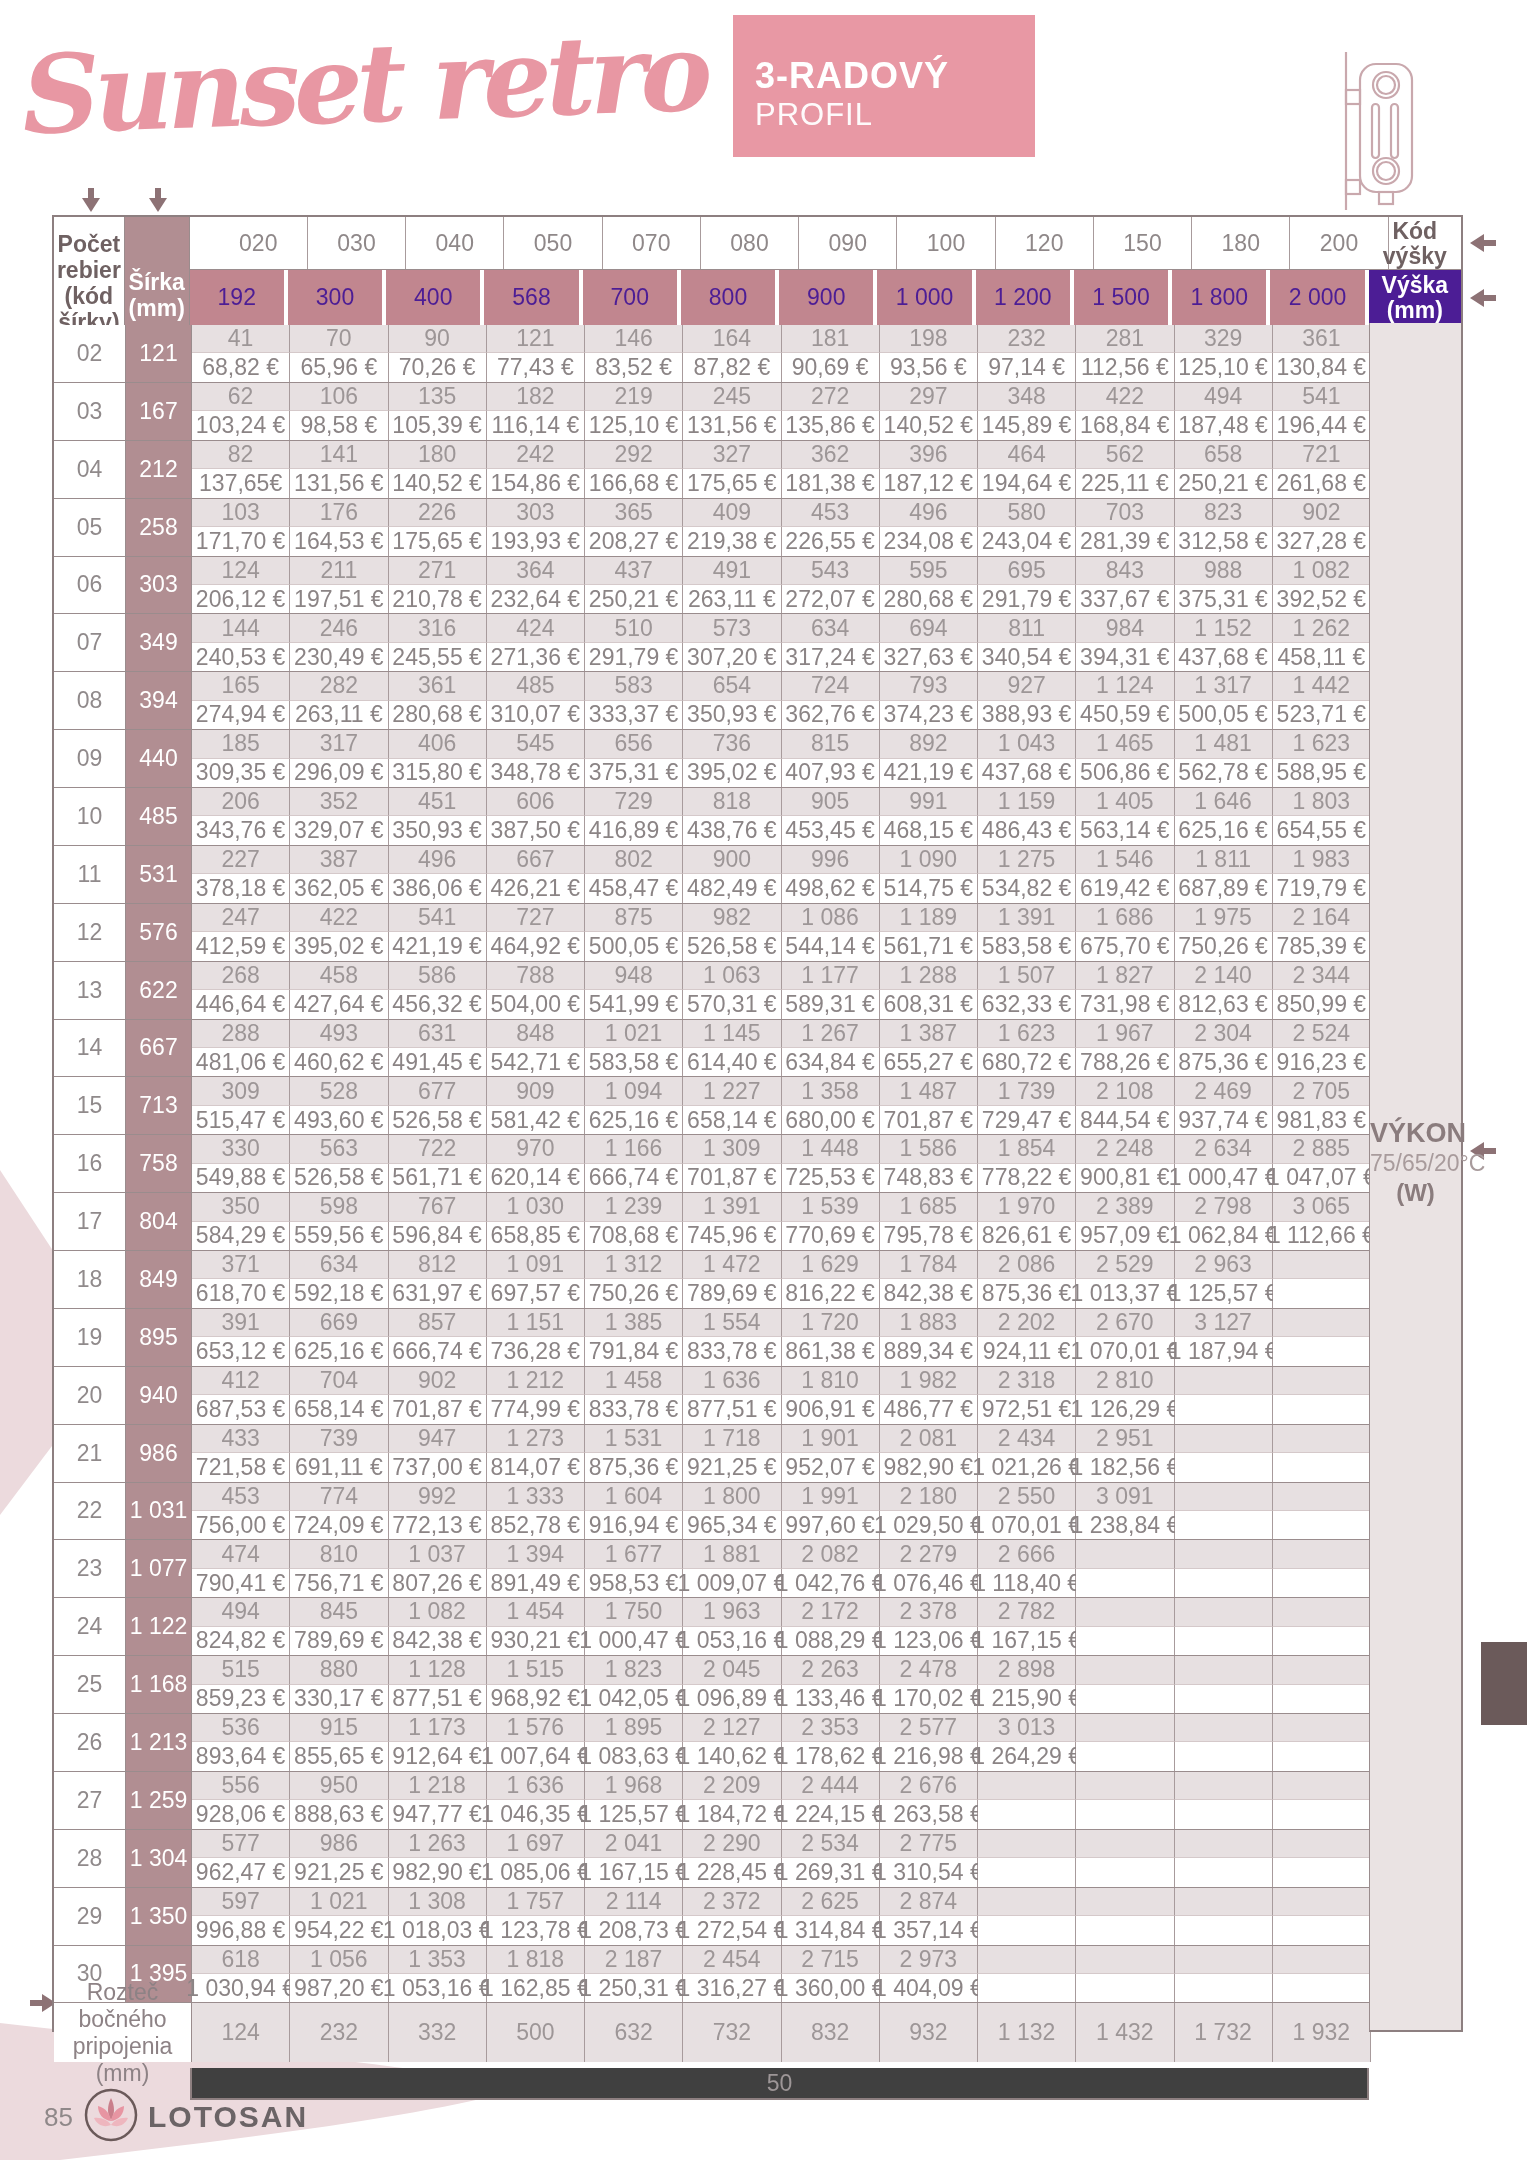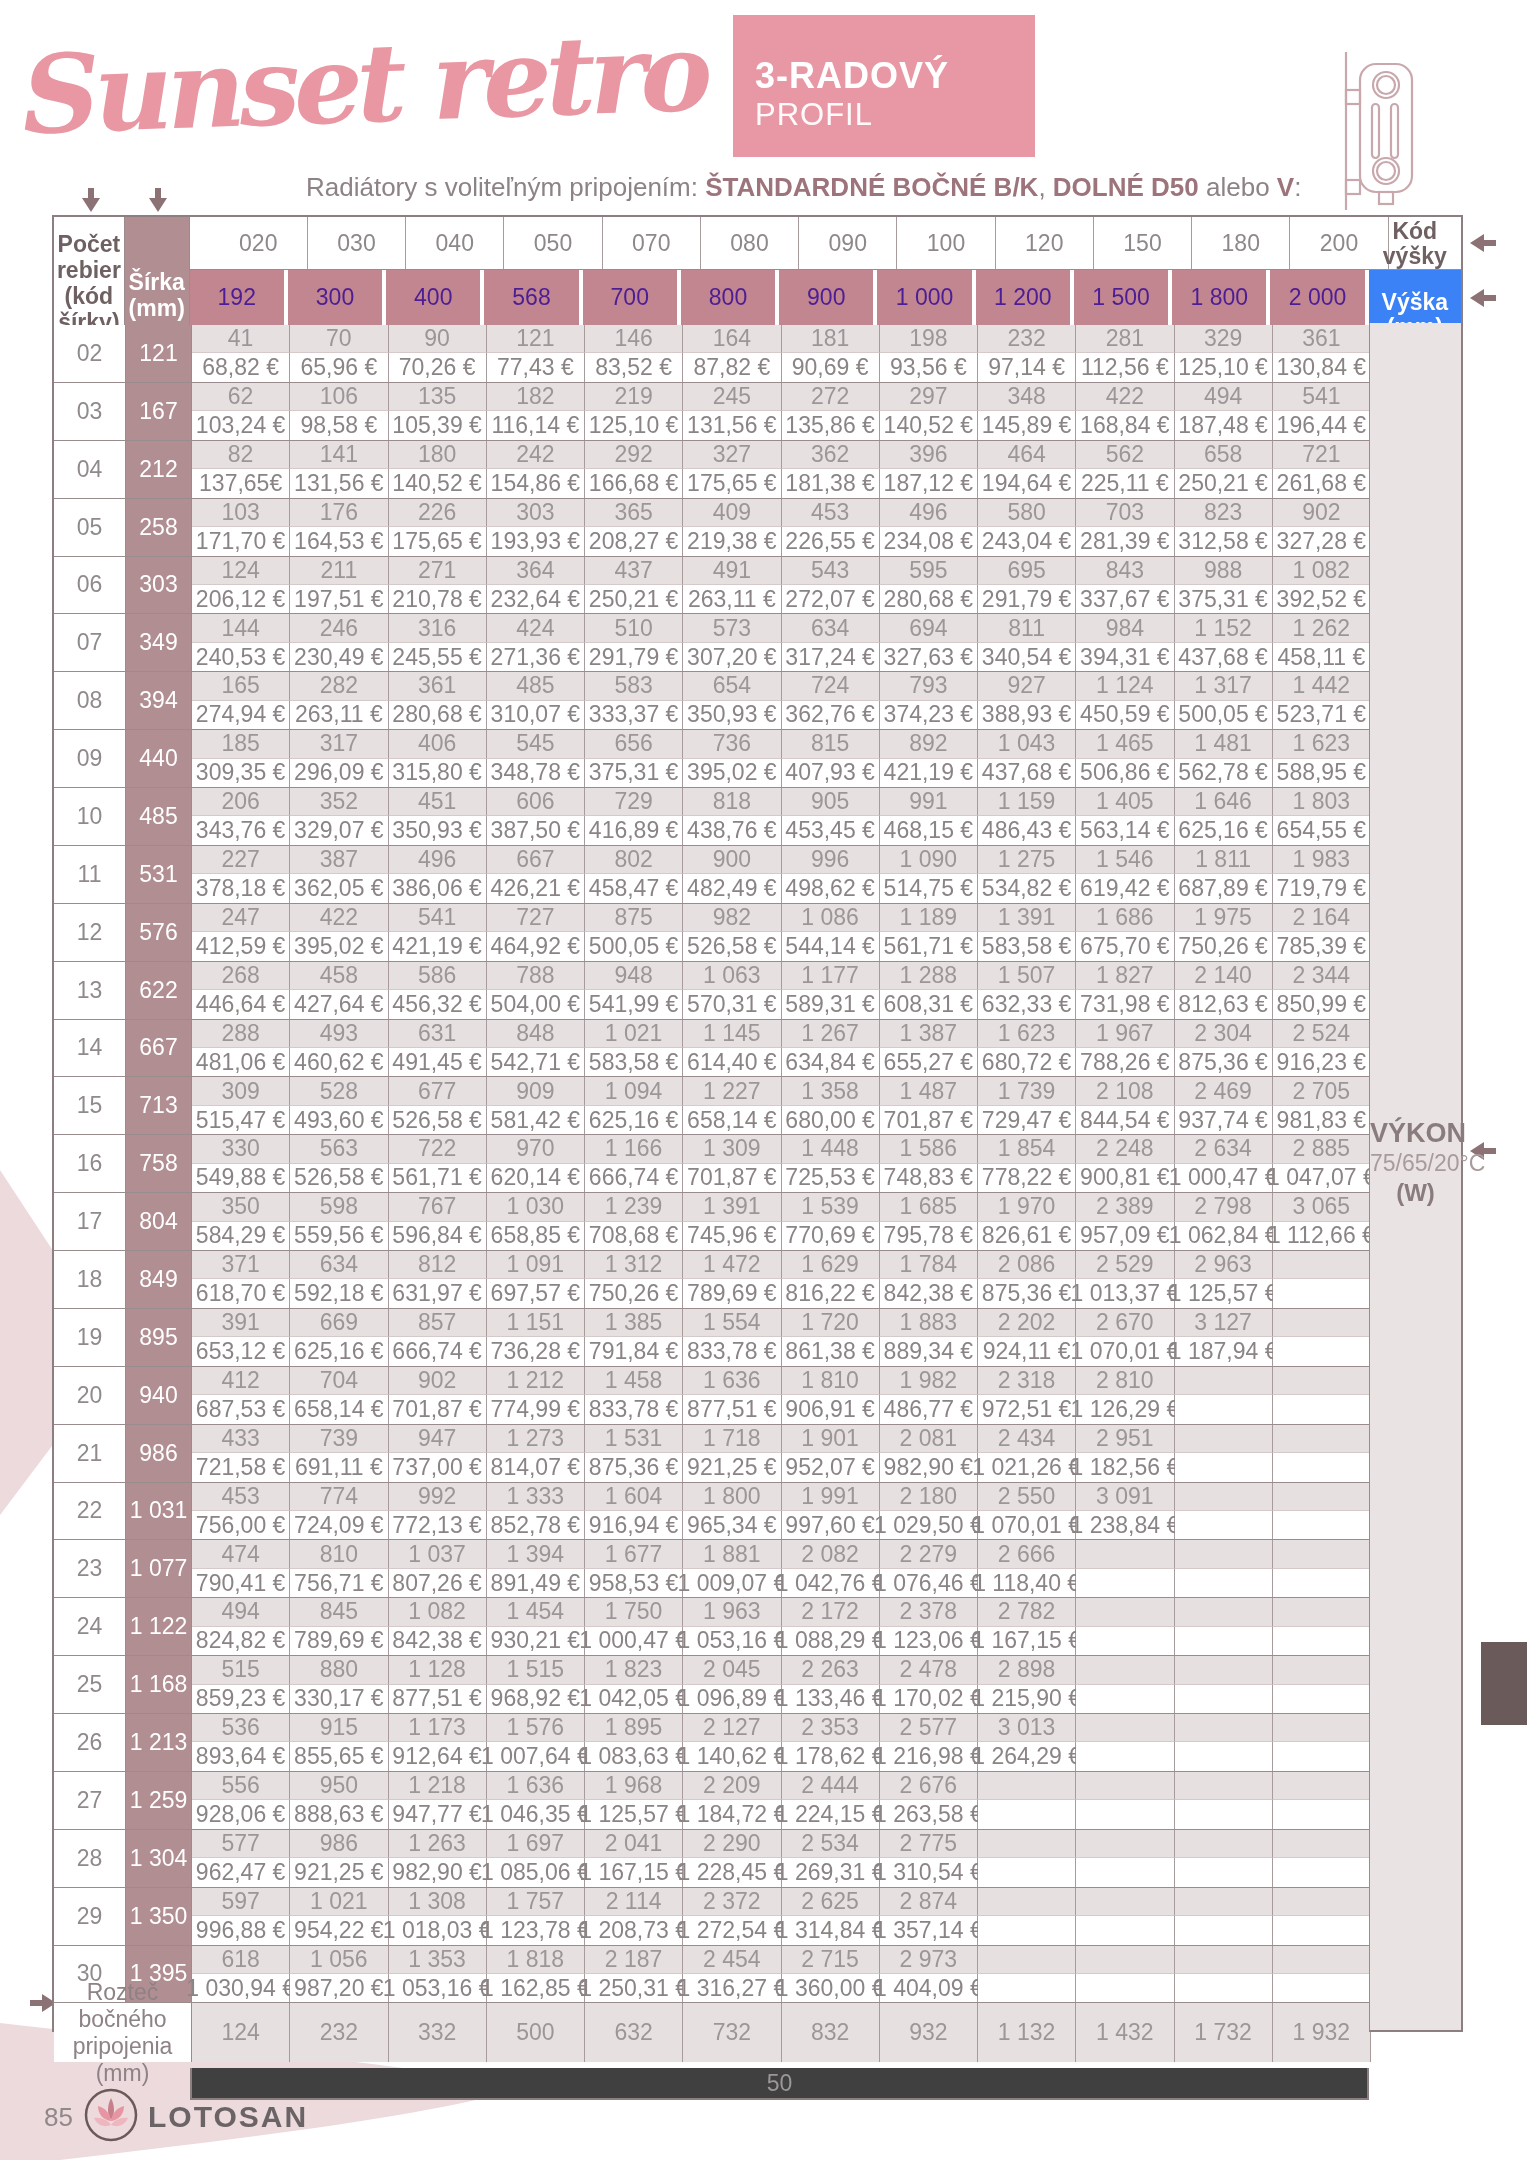--- a/index.html
+++ b/index.html
@@ -38,22 +38,22 @@
               border-bottom:1px solid #9a8c8d;padding-left:20px; }
   .codesrow div { border-right:1px solid #a89b9c; display:flex; align-items:center;
                   justify-content:center; color:#8f8889; }
   .bandrow { display:grid; grid-template-columns:repeat(12,98.25px); height:55px;
              background:#c1868f; }
   .bandrow div { border-right:4px solid #ffffff; display:flex; align-items:center;
                  justify-content:center; color:#4c1d95; }
   .hkod { width:94px; }
   .hkod .kod { height:53px; border-bottom:1px solid #9a8c8d; font-weight:bold; color:#6f6162;
                text-align:center; line-height:25px; padding-top:2px; }
-  .hkod .vys { height:55px; background:#3b82f6; color:#fff; font-weight:bold; text-align:center;
-               line-height:25px; padding-top:20px; }
+  .hkod .vys { height:55px; background:#4c1d95; color:#fff; font-weight:bold; text-align:center;
+               line-height:25px; padding-top:3px; }
 
   .pair { display:grid; grid-template-columns:72px 66px repeat(12,98.25px);
           grid-template-rows:28.45px 28.45px; border-bottom:1px solid #9a8c8d; }
   .pair .rc { grid-row:1/3; border-right:1px solid #9a8c8d; display:flex; align-items:center;
               justify-content:center; color:#908a8b; background:#fff; }
   .pair .rw { grid-row:1/3; border-right:1px solid #9a8c8d; display:flex; align-items:center;
               justify-content:center; color:#fff; background:#b18e92; }
   .pair .pw { background:#e7e0e1; border-right:1px solid #a89b9c; border-bottom:1px solid #d5c9ca;
               display:flex; align-items:center; justify-content:center; color:#9d9697; white-space:nowrap; }
   .pair .pr { background:#fff; border-right:1px solid #a89b9c; display:flex; align-items:center;
@@ -120,23 +120,20 @@
       <rect x="22" y="12" width="52" height="128" rx="16"></rect>
       <circle cx="48" cy="33" r="13"></circle>
       <circle cx="48" cy="33" r="9"></circle>
       <circle cx="48" cy="119" r="13"></circle>
       <circle cx="48" cy="119" r="9"></circle>
       <rect x="34" y="52" width="7" height="54" rx="3.5"></rect>
       <rect x="53" y="52" width="7" height="54" rx="3.5"></rect>
       <rect x="41" y="140" width="14" height="12"></rect>
     </g>
   </svg>
-  <div class="subtitle">
-    <span>Radiátory s voliteľným pripojením: </span><b>ŠTANDARDNÉ BOČNÉ B/K</b><span>, </span><b>DOLNÉ D50</b><span> alebo </span><b>V</b><span>:</span>
-  </div>
 
   <svg class="arr" style="left:80px;top:188px" width="22" height="24" viewBox="0 0 22 24">
     <path d="M11 0 v12" stroke="#8d7275" stroke-width="6" stroke-linecap="round"></path>
       <path d="M2 10 L11 24 L20 10 Z" fill="#8d7275"></path>
   </svg>
   <svg class="arr" style="left:147px;top:188px" width="22" height="24" viewBox="0 0 22 24">
     <path d="M11 0 v12" stroke="#8d7275" stroke-width="6" stroke-linecap="round"></path>
       <path d="M2 10 L11 24 L20 10 Z" fill="#8d7275"></path>
   </svg>
   <svg class="arr" style="left:1470px;top:232px" width="26" height="22" viewBox="0 0 26 22">

